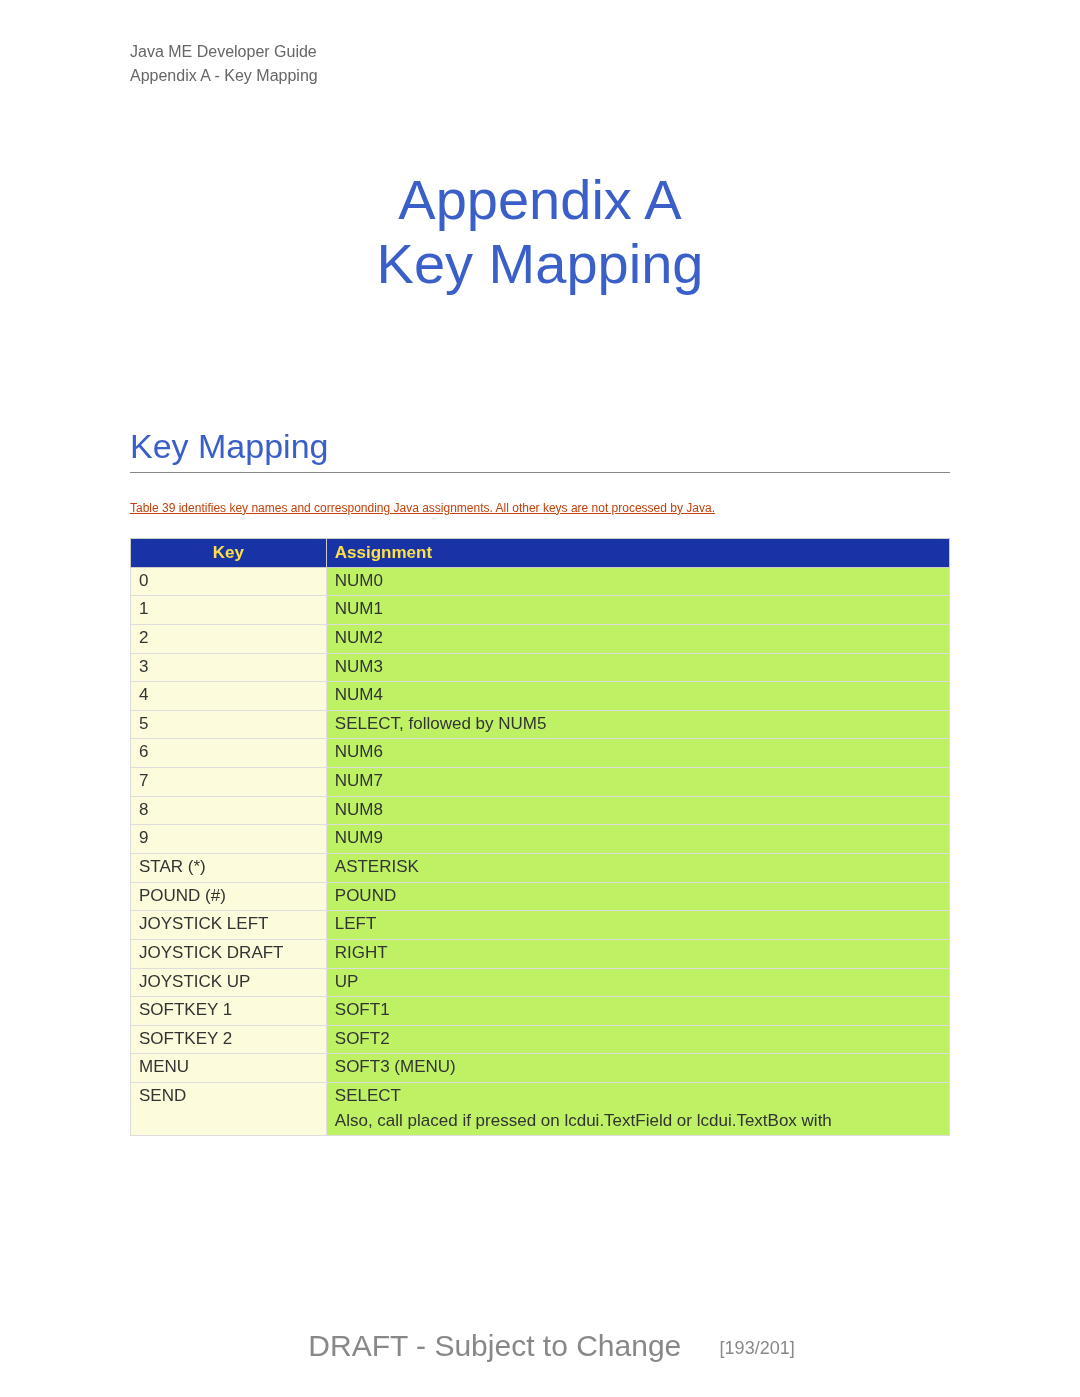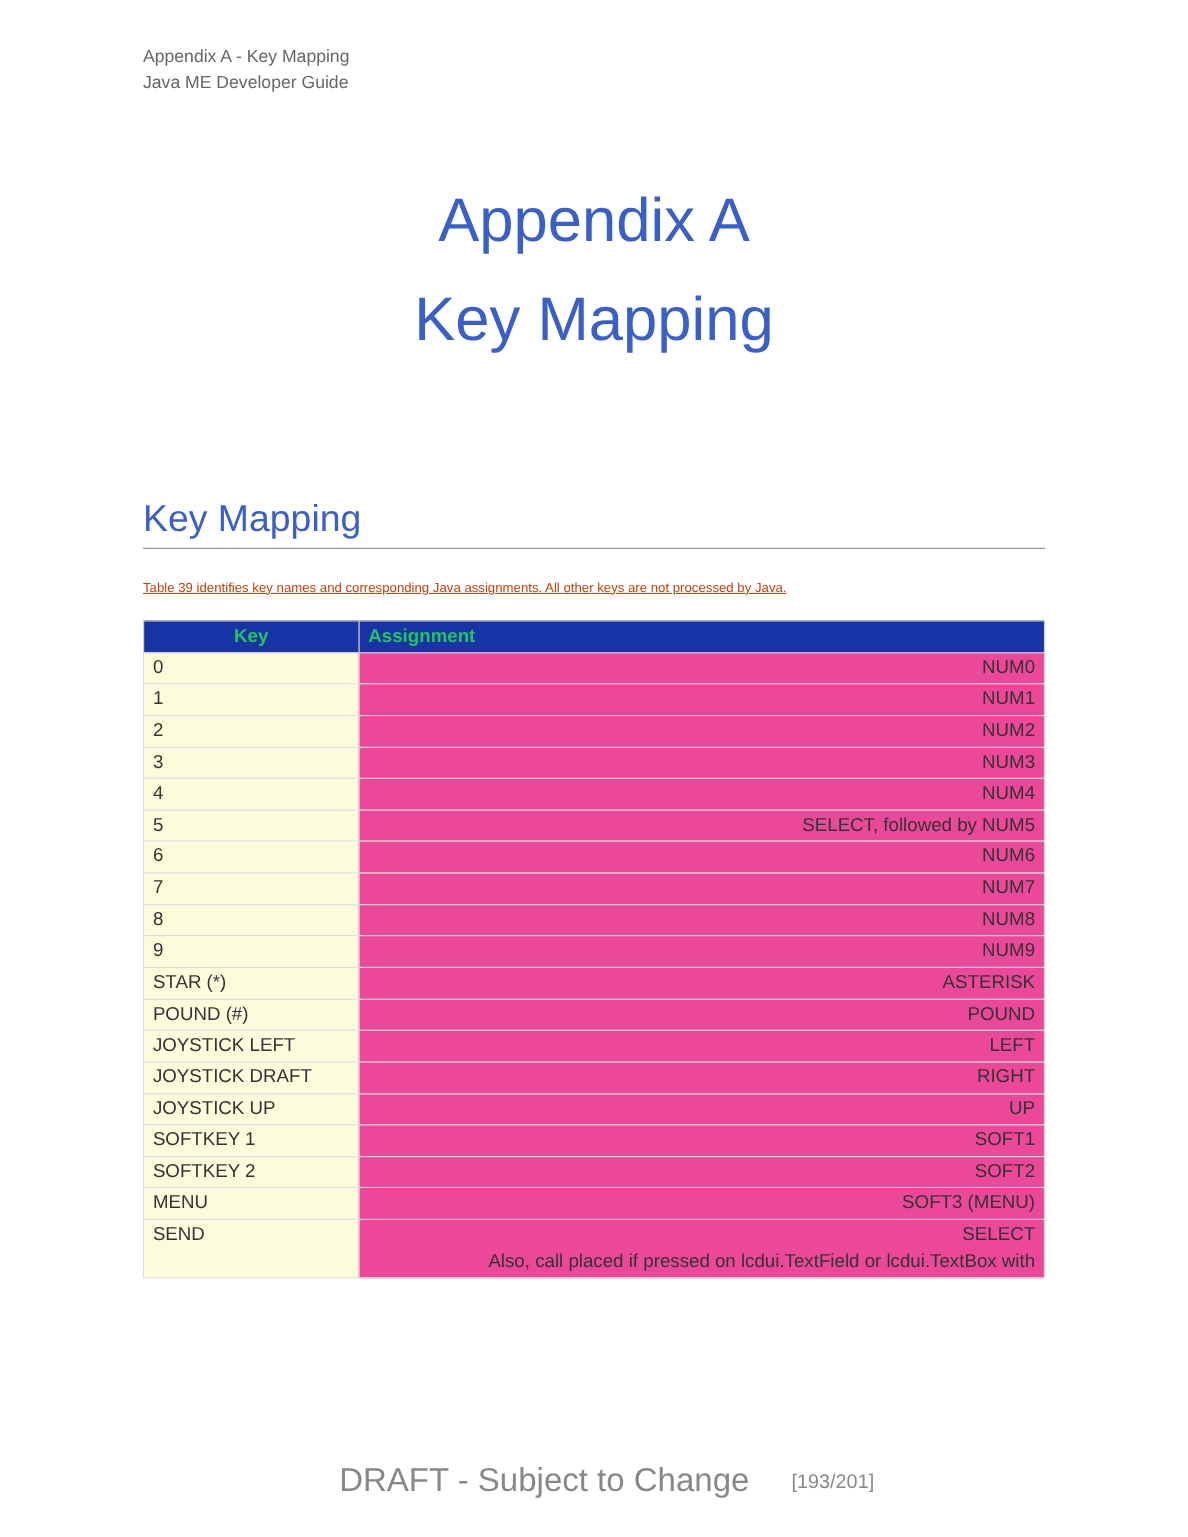--- a/index.html
+++ b/index.html
@@ -20,21 +20,20 @@
     }
     .title-block {
       text-align: center;
       margin-bottom: 130px;
     }
     .title-line {
       font-size: 56px;
       color: #3a5fc8;
       font-weight: normal;
       line-height: 1.15;
-      margin-top: 26px;
     }
     .section-heading {
       font-size: 34px;
       color: #3a5fc8;
       font-weight: normal;
       border-bottom: 1px solid #888;
       padding-bottom: 6px;
       margin-bottom: 24px;
     }
     .intro {
@@ -44,35 +43,35 @@
       margin-bottom: 18px;
       text-decoration: underline;
     }
     table {
       width: 100%;
       border-collapse: collapse;
       font-size: 17px;
     }
     thead th {
       background: #1733a6;
-      color: #22c55e;
+      color: #fde047;
       font-weight: bold;
       text-align: left;
       padding: 4px 8px;
       border: 1px solid #ccc;
     }
     thead th:first-child { text-align: center; }
     tbody td {
       padding: 1px 8px 2px 8px;
       border: 1px solid #ddd;
       vertical-align: top;
       line-height: 1.45;
     }
     tbody td.key-col { background: #fcfcdc; }
-    tbody td.assign-col { background: #ec4899; text-align: right; }
+    tbody td.assign-col { background: #bef264; }
     .footer {
       position: absolute;
       bottom: 34px;
       left: 0;
       width: 100%;
       text-align: center;
       font-size: 30px;
       color: #888;
       padding-left: 23px;
     }
@@ -80,22 +79,22 @@
       font-size: 18px;
       color: #888;
       margin-left: 30px;
       vertical-align: middle;
     }
   </style>
 </head>
 <body>
 
 <div class="header-meta">
+  <div>Java ME Developer Guide</div>
   <div>Appendix A - Key Mapping</div>
-  <div>Java ME Developer Guide</div>
 </div>
 
 <div class="title-block">
   <div class="title-line">Appendix A</div>
   <div class="title-line">Key Mapping</div>
 </div>
 
 <h2 class="section-heading">Key Mapping</h2>
 
 <p class="intro">Table 39 identifies key names and corresponding Java assignments. All other keys are not processed by Java.</p>

